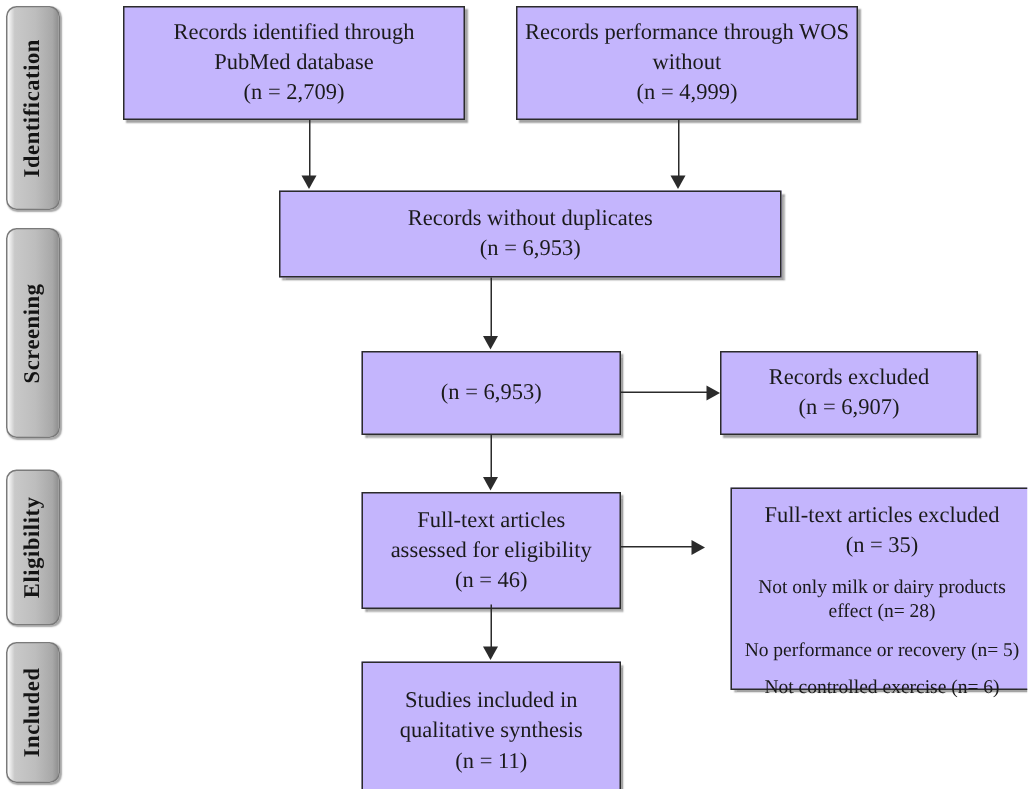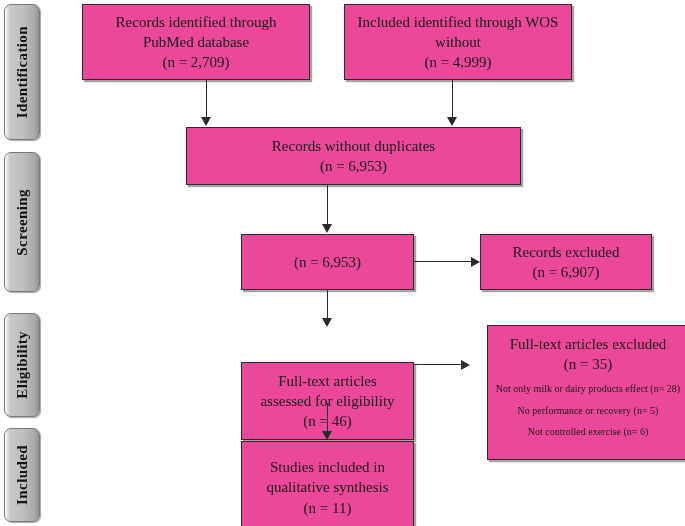--- a/index.html
+++ b/index.html
@@ -36,21 +36,21 @@
     font-weight: bold;
     font-size: 15px;
     letter-spacing: 0.4px;
     color: #141414;
     white-space: nowrap;
   }
 
   
   .flow-box {
     position: absolute;
-    background: #ec4899;
+    background: #c4b5fd;
     border: 1.4px solid #2b2b2b;
     box-shadow: 2px 2px 1px rgba(90,90,90,0.55);
     box-sizing: border-box;
     display: flex;
     flex-direction: column;
     align-items: center;
     justify-content: center;
     text-align: center;
     padding: 3px 6px;
   }
@@ -62,21 +62,21 @@
   }
   .flow-box.reasons {
     justify-content: flex-start;
     padding-top: 9px;
   }
   .flow-box.reasons .head {
     font-size: 15px;
     line-height: 1.3;
   }
   .flow-box.reasons .reason {
-    font-size: 10px;
+    font-size: 13px;
     line-height: 1.25;
     margin-top: 9px;
     white-space: normal;
     max-width: 190px;
   }
 
   
   .vline {
     position: absolute;
     width: 1.4px;
@@ -122,21 +122,21 @@
     <span class="stage-text">Included</span>
   </div>
 
   <div class="flow-box" style="left:82px; top:4px; width:228px; height:76px;">
     <span class="line">Records identified through</span>
     <span class="line">PubMed database</span>
     <span class="line">(n = 2,709)</span>
   </div>
 
   <div class="flow-box" style="left:344px; top:4px; width:228px; height:76px;">
-    <span class="line">Included identified through WOS</span>
+    <span class="line">Records performance through WOS</span>
     <span class="line">without</span>
     <span class="line">(n = 4,999)</span>
   </div>
 
   <div class="vline" style="left:206px; top:80px; height:38px;"></div>
   <div class="arrow-down" style="left:201px; top:117px;"></div>
 
   <div class="vline" style="left:452px; top:80px; height:38px;"></div>
   <div class="arrow-down" style="left:447px; top:117px;"></div>
 
@@ -156,21 +156,21 @@
     <span class="line">Records excluded</span>
     <span class="line">(n = 6,907)</span>
   </div>
 
   <div class="hline" style="left:414px; top:261px; width:58px;"></div>
   <div class="arrow-right" style="left:471px; top:257px;"></div>
 
   <div class="vline" style="left:327px; top:290px; height:29px;"></div>
   <div class="arrow-down" style="left:322px; top:318px;"></div>
 
-  <div class="flow-box" style="left:241px; top:328px; width:173px; height:78px;margin-top:34px;">
+  <div class="flow-box" style="left:241px; top:328px; width:173px; height:78px;">
     <span class="line">Full-text articles</span>
     <span class="line">assessed for eligibility</span>
     <span class="line">(n = 46)</span>
   </div>
 
   <div class="flow-box reasons" style="left:470px; top:325px; width:202px; height:135px;margin-left:17px;">
     <span class="head">Full-text articles excluded</span>
     <span class="head">(n = 35)</span>
     <span class="reason">Not only milk or dairy products effect (n= 28)</span>
     <span class="reason">No performance or recovery (n= 5)</span>

